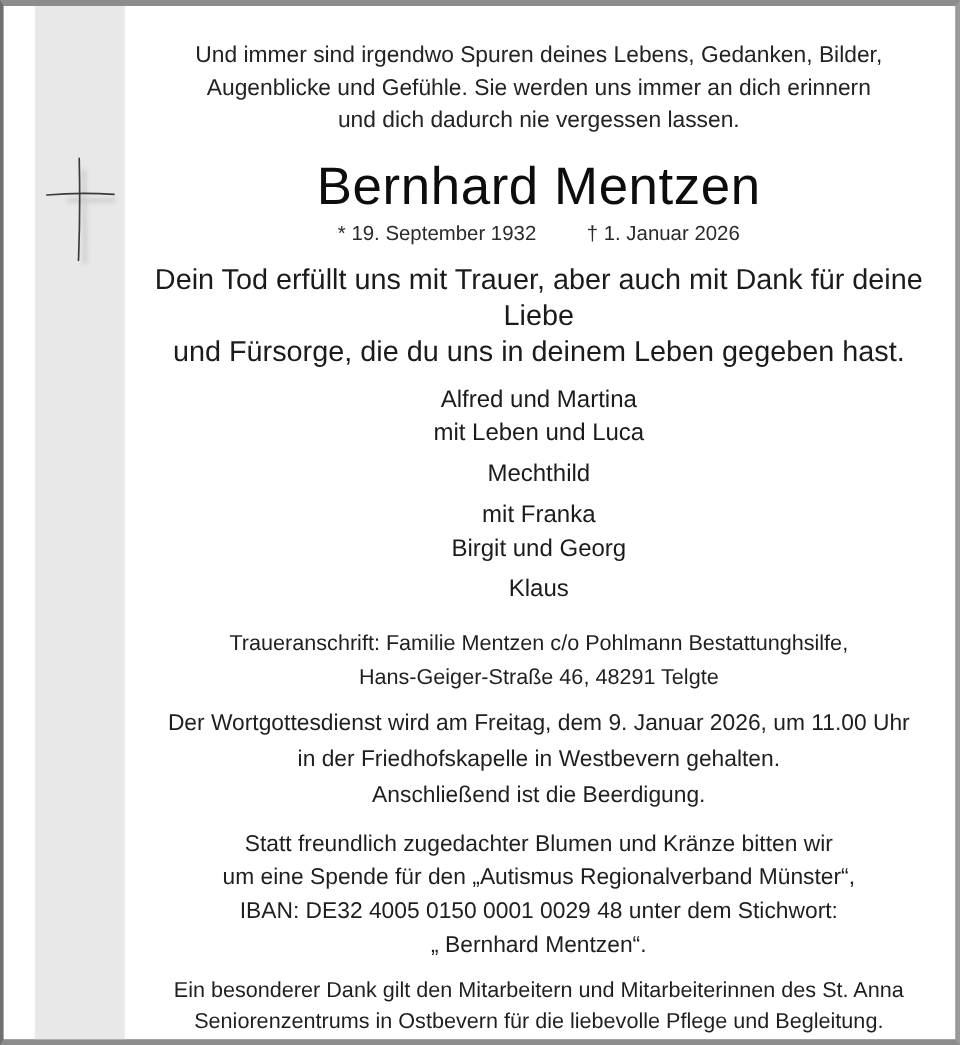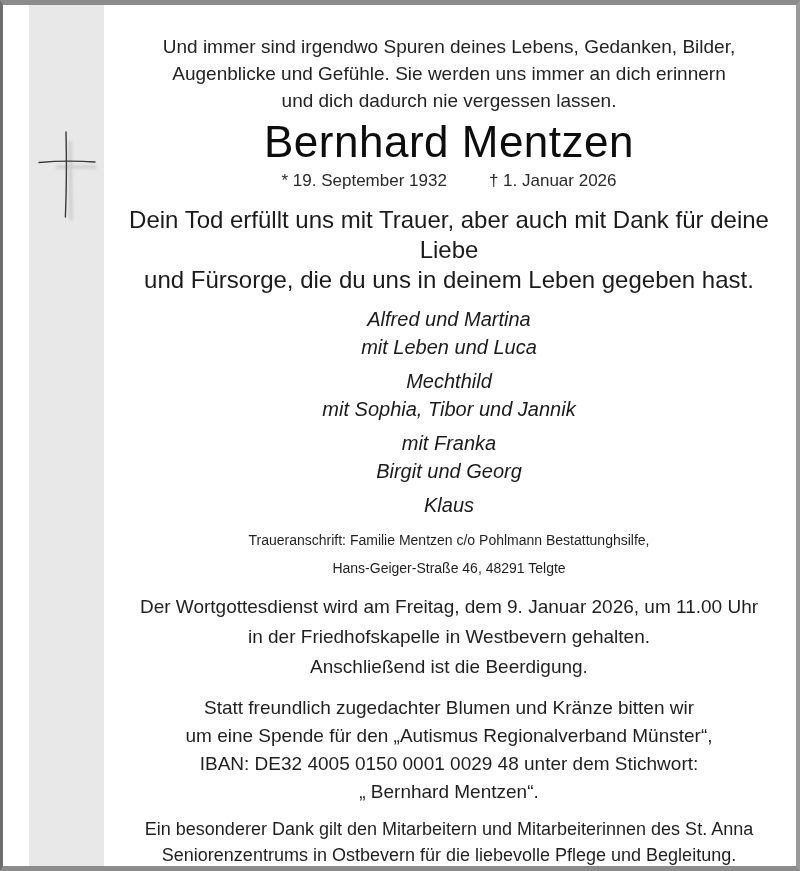--- a/index.html
+++ b/index.html
@@ -42,21 +42,21 @@
     left: 101px; right: 2px; top: 0;
     text-align: center;
     padding-top: 28px;
   }
   .intro-verse {
     font-size: 19px;
     line-height: 27px;
     color: #232323;
   }
   .deceased-name {
-    margin-top: 4px;
+    margin-top: 18px;
     font-size: 44px;
     line-height: 48px;
     font-weight: 400;
     letter-spacing: 0.5px;
     color: var(--title-color);
   }
   .dates-row {
     margin-top: 4px;
     font-size: 17px;
     line-height: 21px;
@@ -70,25 +70,24 @@
     font-size: 24px;
     line-height: 30px;
     color: #1b1b1b;
   }
   .family-list { margin-top: 10px; }
   .family-group {
     font-size: 20px;
     line-height: 28px;
     margin-bottom: 6px;
     color: #1b1b1b;
-    font-style: italic;
   }
   .mourning-address {
-    margin-top: 7px;
-    font-size: 14px;
+    margin-top: 17px;
+    font-size: 18px;
     line-height: 28px;
   }
   .service-info {
     margin-top: 10px;
     font-size: 19px;
     line-height: 30px;
   }
   .donation-request {
     margin-top: 12px;
     font-size: 19px;
@@ -145,21 +144,20 @@
       <div>und Fürsorge, die du uns in deinem Leben gegeben hast.</div>
     </div>
 
     <div class="family-list">
       <div class="family-group">
         <div>Alfred und Martina</div>
         <div>mit Leben und Luca</div>
       </div>
       <div class="family-group">
         <div>Mechthild</div>
-        <div>mit Sophia, Tibor und Jannik</div>
       </div>
       <div class="family-group">
         <div>mit Franka</div>
         <div>Birgit und Georg</div>
       </div>
       <div class="family-group">
         <div>Klaus</div>
       </div>
     </div>
 

